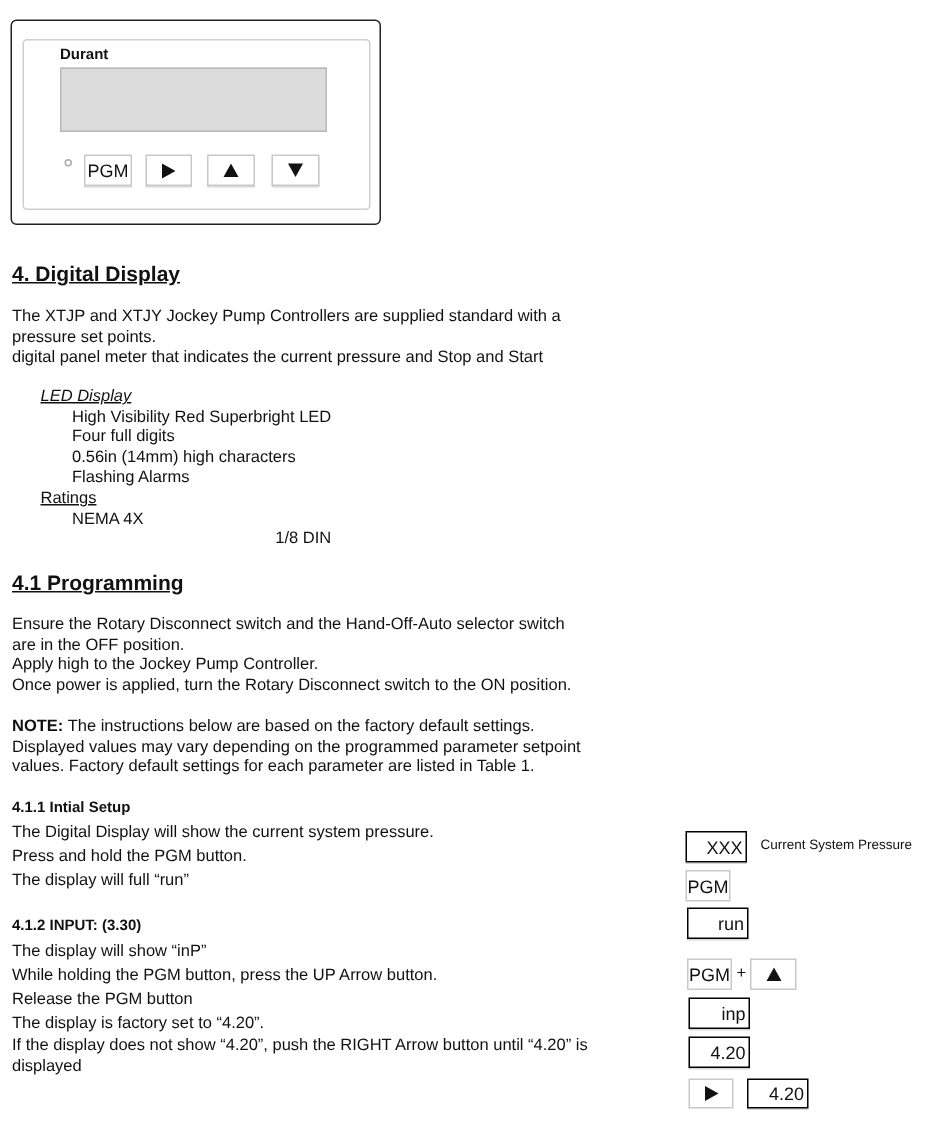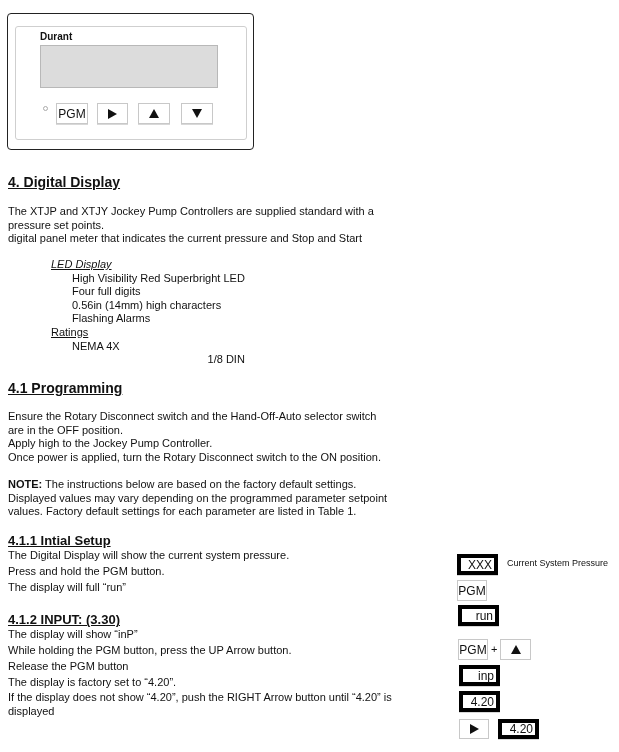--- a/index.html
+++ b/index.html
@@ -33,26 +33,26 @@
     font-size: 12px; color: #111; background: #fff;
     box-shadow: 0 1px 0 #d8d8d8;
   }
   .tri-r { width: 0; height: 0; border-top: 5px solid transparent; border-bottom: 5px solid transparent; border-left: 9px solid #111; }
   .tri-u { width: 0; height: 0; border-left: 5.5px solid transparent; border-right: 5.5px solid transparent; border-bottom: 9px solid #111; }
   .tri-d { width: 0; height: 0; border-left: 5.5px solid transparent; border-right: 5.5px solid transparent; border-top: 9px solid #111; }
 
   
   .h1 { font-size: 14px; font-weight: bold; text-decoration: underline; }
   .p { font-size: 11px; line-height: 13.6px; white-space: nowrap; }
-  .sub { font-size: 13px; font-weight: bold; text-decoration: underline; }
+  .sub { font-size: 10px; font-weight: bold; }
   .line { font-size: 11px; line-height: 16px; white-space: nowrap; }
 
   
   .dbox {
-    height: 21px; border: 4px solid #000000; box-sizing: border-box;
+    height: 21px; border: 1px solid #000000; box-sizing: border-box;
     display: flex; align-items: center; justify-content: flex-end;
     padding-right: 2px; font-size: 12px; color: #111; background: #fff;
     box-shadow: 0 1px 0 #d8d8d8;
   }
   .dbtn {
     height: 21px; border: 1px solid #c8c8c8; box-sizing: border-box;
     display: flex; align-items: center; justify-content: center;
     font-size: 12px; color: #111; background: #fff;
   }
   .caption { font-size: 9px; }
@@ -76,21 +76,21 @@
     <span class="tri-d"></span>
   </div>
 
 <div class="abs h1" style="left:8px;top:174px;">4.  Digital Display</div>
 <div class="abs" style="left:8px;top:205px;">
   <div class="p">The XTJP and XTJY Jockey Pump Controllers are supplied standard with a</div>
   <div class="p">pressure set points.</div>
   <div class="p">digital panel meter that indicates the current pressure and Stop and Start</div>
 </div>
 
-<div class="abs" style="left:27px;top:258px;margin-left:24px;">
+<div class="abs" style="left:27px;top:258px;">
   <div class="p" style="font-style:italic;text-decoration:underline;">LED Display</div>
   <div class="p" style="padding-left:21px;">High Visibility Red Superbright LED</div>
   <div class="p" style="padding-left:21px;">Four full digits</div>
   <div class="p" style="padding-left:21px;">0.56in (14mm) high characters</div>
   <div class="p" style="padding-left:21px;">Flashing Alarms</div>
   <div class="p" style="text-decoration:underline;">Ratings</div>
   <div class="p" style="padding-left:21px;">NEMA 4X</div>
   <div class="p" style="padding-left:21px;text-align:right;">1/8 DIN</div>
 </div>
 

